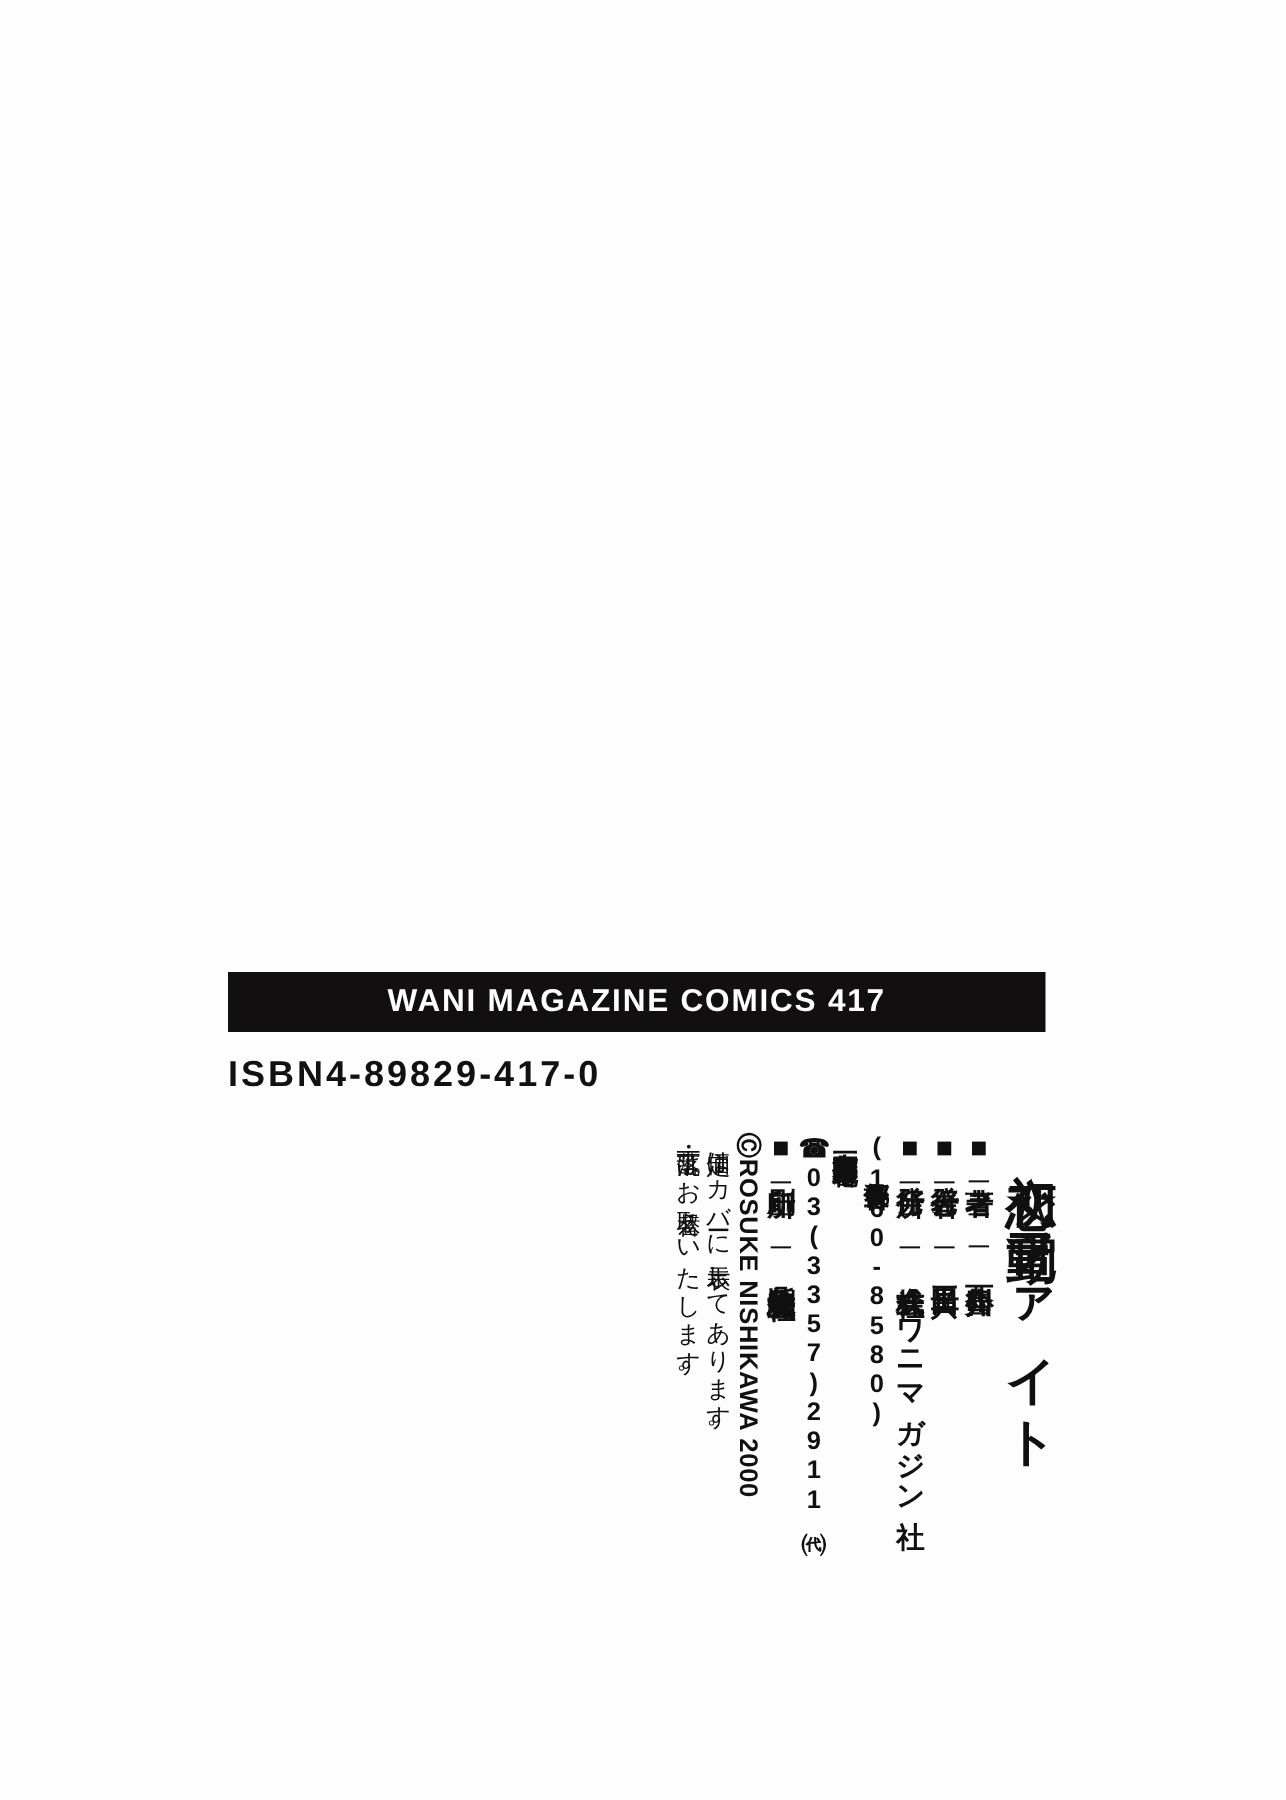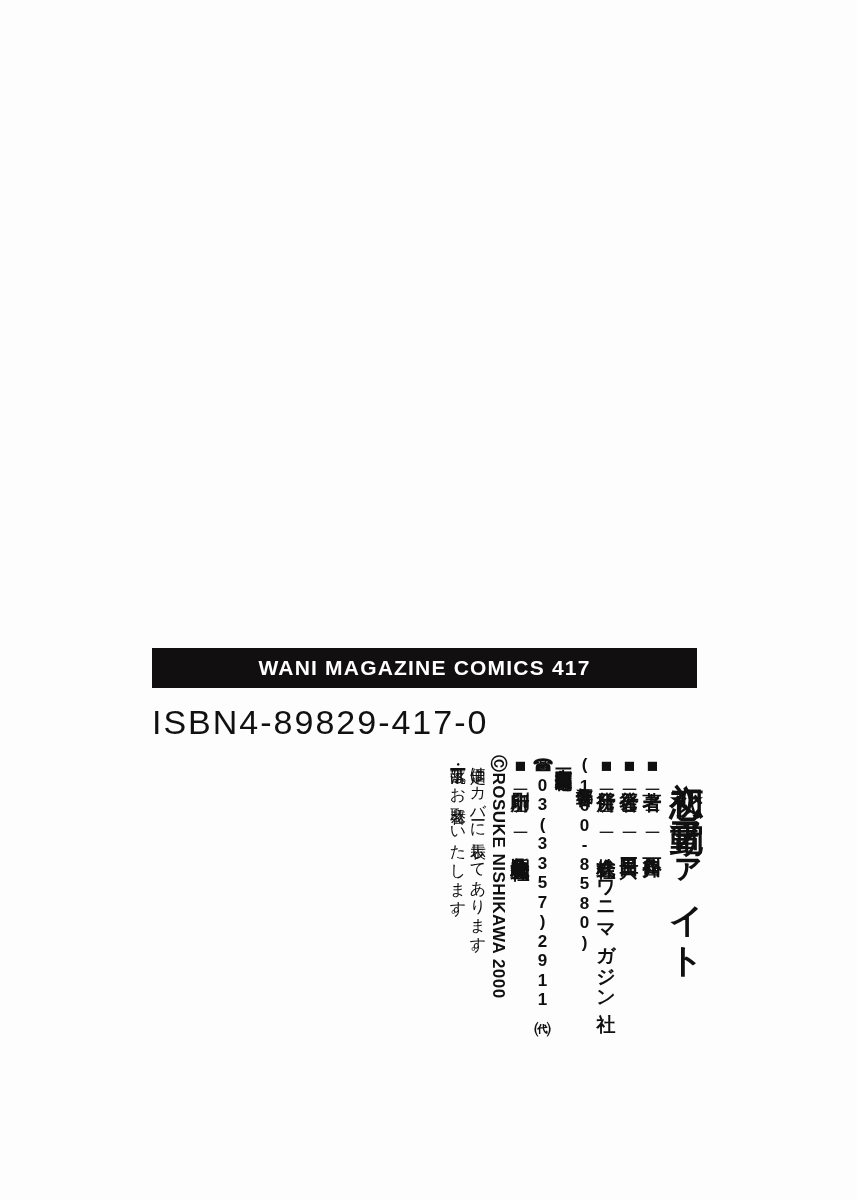--- a/index.html
+++ b/index.html
@@ -42,23 +42,23 @@
     font-weight: 600;
     white-space: nowrap;
     font-family: "Liberation Sans", sans-serif;
   }
 
   
   .isbn {
     position: absolute;
     left: 152px;
     top: 703px;
-    font-size: 34px;
+    font-size: 24px;
     letter-spacing: 2.0px;
-    font-weight: 400;
+    font-weight: 700;
     color: #111111;
     font-family: "Liberation Sans", sans-serif;
     white-space: nowrap;
   }
 
   
   .colophon {
     position: absolute;
     left: 150px;
     top: 745px;

